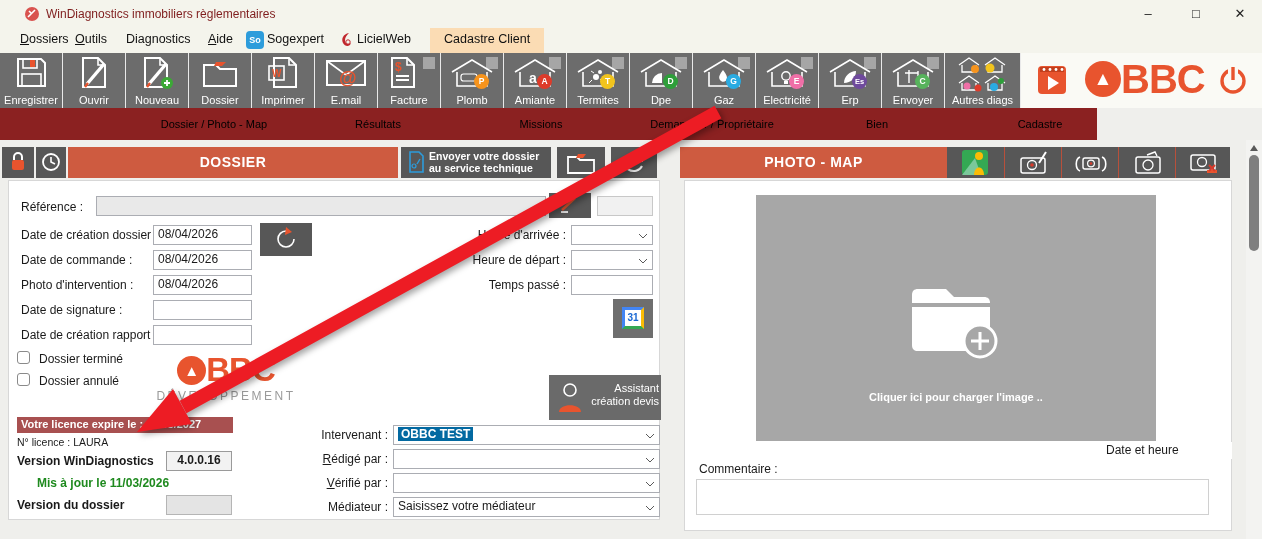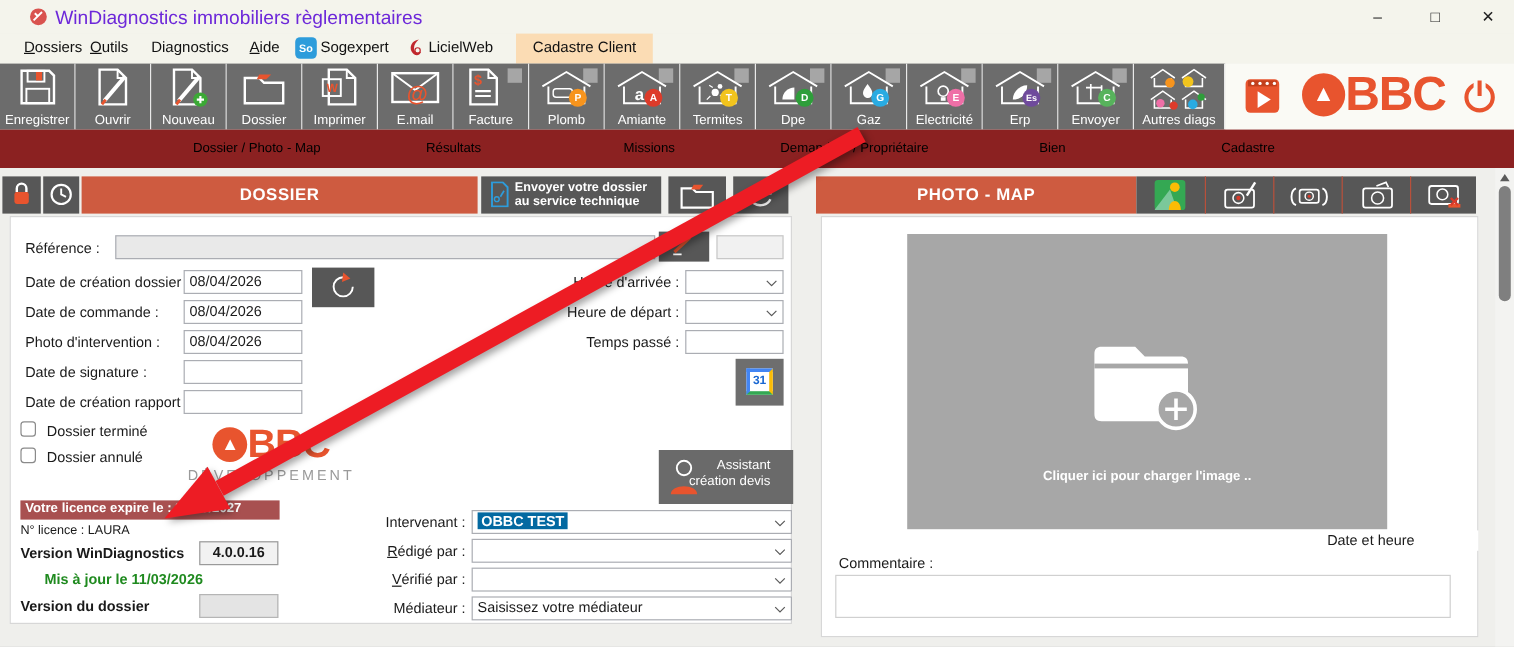--- a/index.html
+++ b/index.html
@@ -4,21 +4,21 @@
 <style>
   * { margin:0; padding:0; box-sizing:border-box; }
   html,body { background:#d8d8d8; }
   .root {
     position:relative; width:1262px; height:539px; overflow:hidden;
     font-family:"Liberation Sans", sans-serif; background:#EFEFEC; color:#1a1a1a;
   }
   
   .titlebar { position:absolute; left:0; top:0; width:1262px; height:28px; background:#F4F4EC; }
   .app-icon { position:absolute; left:24px; top:6px; width:16px; height:16px; }
-  .win-title { position:absolute; left:46px; top:7px; font-size:16px; color:#6d28d9;text-align:center; }
+  .win-title { position:absolute; left:46px; top:7px; font-size:12px; color:#7f1d1d;text-align:center; }
   .win-ctrl { position:absolute; top:0; width:40px; height:28px; text-align:center; line-height:28px; font-size:13px; color:#222; cursor:default; }
   .ctrl-min { left:1128px; } .ctrl-max { left:1176px; } .ctrl-close { left:1220px; }
   
   .menubar { position:absolute; left:0; top:28px; width:1262px; height:25px; background:#F4F4EC; font-size:12.5px; }
   .menu-item { position:absolute; top:4px; color:#111; cursor:default; }
   .ul1::first-letter { text-decoration:underline; }
   .mi-0 { left:20px; } .mi-1 { left:75px; } .mi-2 { left:126px;text-align:center; } .mi-3 { left:208px; }
   .mi-4 { left:267px; } .mi-5 { left:357px; }
   .mi-6 { left:430px; top:0; height:25px; padding:4px 14px 0 14px; background:#FBDCB4; }
   .sog-icon { position:absolute; left:246px; top:3px; width:18px; height:18px; background:#2D9CDB; border-radius:4px;
@@ -35,21 +35,21 @@
            font-size:8.5px; font-weight:bold; text-align:center; line-height:15px; }
   .gray-sq { position:absolute; right:5px; top:4px; width:12px; height:12px; background:#A6A6A6; }
   .tb-right { position:relative; flex:1; background:#FAFAF5; }
   .video-icon { position:absolute; left:15px; top:11px; }
   .obbc-logo { position:absolute; left:64px; top:7px; display:flex; align-items:center; }
   .obbc-disc { width:36px; height:36px; border-radius:50%; background:#E8542E; color:#fff; font-size:19px;
                text-align:center; line-height:36px; }
   .obbc-rest { font-size:40px; font-weight:bold; color:#E8542E; letter-spacing:-1px; line-height:38px; }
   .power-icon { position:absolute; left:196px; top:11px; }
   
-  .navbar { position:absolute; left:0; top:108px; width:1262px; height:32px; background:#8B2121; }
+  .navbar { position:absolute; left:0; top:108px; width:1097px; height:32px; background:#8B2121; }
   .nav-tab { position:absolute; top:10px; transform:translateX(-50%); font-size:11px; color:#000; white-space:nowrap; cursor:default; }
   .nt0{left:214px} .nt1{left:378px} .nt2{left:541px} .nt3{left:712px} .nt4{left:877px} .nt5{left:1040px}
   
   .dark-btn { background:#575757; }
   .hdr-cell { position:absolute; top:147px; height:31px; }
   .panel-title { background:#CE5B40; color:#fff; font-weight:bold; font-size:14px; text-align:center; line-height:31px; letter-spacing:0.5px; }
   .lbl { position:absolute; font-size:12px; color:#1a1a1a; white-space:nowrap; }
   .lbl-r { text-align:right; }
   .field { position:absolute; background:#fff; border:1px solid #ABADB3; font-size:12px; padding:1px 4px; }
   .field-dis { background:#E9E9E9; }
@@ -61,21 +61,21 @@
             font-size:11px; font-weight:bold; padding:1px 4px; white-space:nowrap; }
   .green { color:#1F8A1F; font-weight:bold;padding-left:20px; }
   .bold { font-weight:bold; }
   .sel-val { background:#0369a1; color:#fff; font-weight:bold; padding:0 3px; }
   .logo2 { position:absolute; left:140px; top:173px; width:154px; text-align:center; }
   .logo2-row { display:flex; justify-content:center; align-items:center; }
   .obbc-disc2 { width:29px; height:29px; border-radius:50%; background:#E8542E; color:#fff; font-size:15px; text-align:center; line-height:29px; }
   .obbc-rest2 { font-size:33px; font-weight:bold; color:#E8542E; letter-spacing:-1px; line-height:32px; }
   .logo2-sub { margin-top:3px; font-size:12px; color:#9a9a9a; letter-spacing:2.5px; }
   .assist { position:absolute; left:540px; top:194px; width:112px; height:45px; background:#6A6A6A; color:#fff;
-            font-size:11px; text-align:right; padding:7px 19px 0 0; line-height:13px; }
+            font-size:11px; text-align:right; padding:7px 2px 0 0; line-height:13px; }
   
   .p-body { position:absolute; left:684px; top:180px; width:548px; height:351px; background:#fff; border:1px solid #D7D7D7; }
   .ph-placeholder { position:absolute; left:71px; top:14px; width:400px; height:246px; background:#A7A7A7; cursor:pointer; }
   .ph-caption { position:absolute; left:0; top:196px; width:100%; text-align:center; color:#fff; font-weight:bold; font-size:11px; }
   .dt-box { position:absolute; left:399px; top:261px; width:148px; height:17px; background:#fff; font-size:12px; padding:1px 0 0 22px; }
   .comment-area { position:absolute; left:11px; top:298px; width:513px; height:36px; background:#fff; border:1px solid #D0D0D0; }
   
   .scrollbar { position:absolute; left:1246px; top:140px; width:16px; height:399px; background:#F3F3F1; }
   .sb-up { position:absolute; left:4px; top:5px; width:0; height:0; border-left:4px solid transparent; border-right:4px solid transparent; border-bottom:6px solid #5a5a5a; }
   .sb-thumb { position:absolute; left:3px; top:15px; width:10px; height:96px; background:#7F7F7F; border-radius:5px; }

